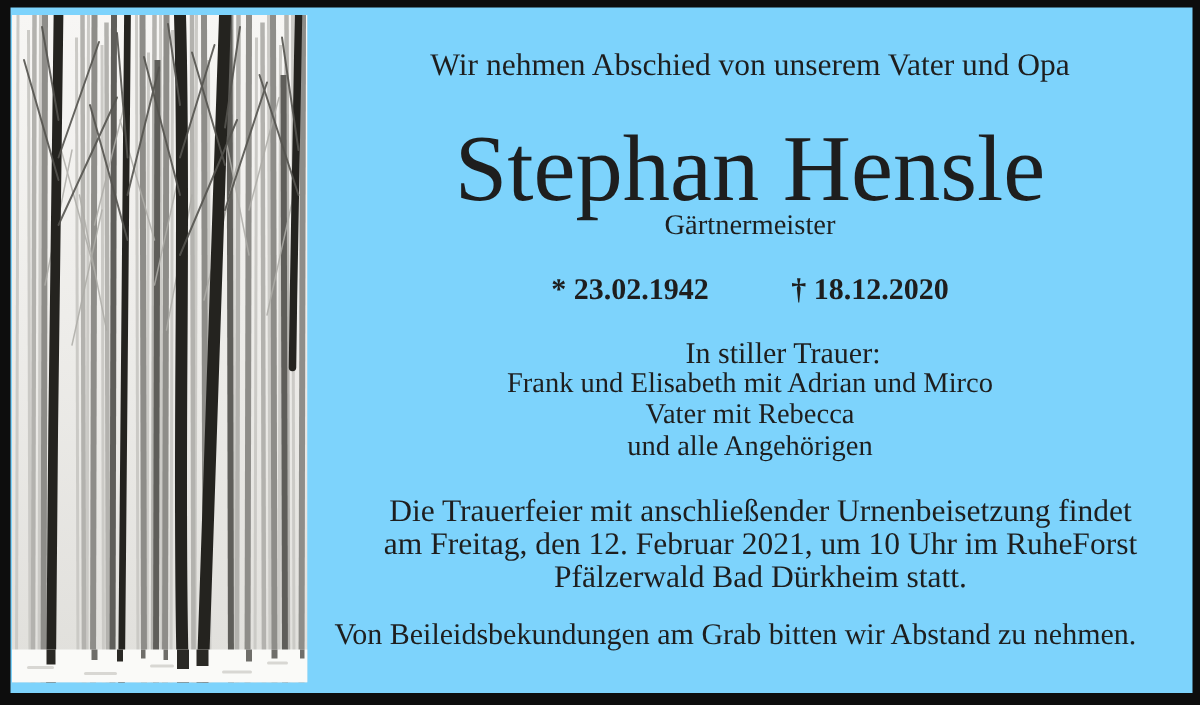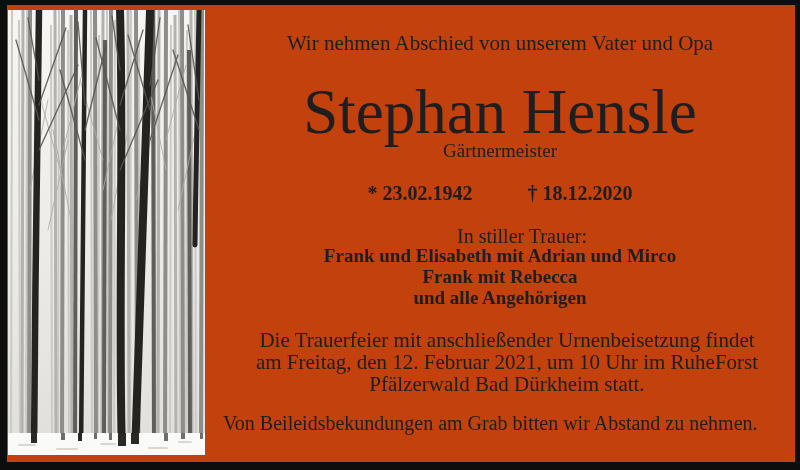--- a/index.html
+++ b/index.html
@@ -3,21 +3,21 @@
 <meta charset="utf-8">
 <style>
   html, body { margin: 0; padding: 0; background: #ffffff; }
   body { font-family: "Liberation Serif", "DejaVu Serif", serif; color: #1e1e1e; }
 
   .card {
     position: relative;
     width: 800px;
     height: 470px;
     box-sizing: border-box;
-    background: #c2410c;
+    background: #7dd3fc;
     border-style: solid;
     border-color: #0d0d0d;
     border-width: 5px 5px 8px 7px;
     overflow: hidden;
   }
 
   .photo {
     position: absolute;
     left: 1px;
     top: 5px;
@@ -27,21 +27,21 @@
   .photo svg { display: block; width: 197px; height: 445px; }
 
   .tblock { position: absolute; left: 198px; width: 590px; text-align: center; white-space: nowrap; }
 
   .intro       { top: 26px;  font-size: 21px; line-height: 25px; }
   .name        { top: 71px;  font-size: 63px; line-height: 1.15; font-weight: normal; margin: 0; }
   .profession  { top: 134px; font-size: 19px; line-height: 23px; font-weight: normal; }
   .dates       { top: 176px; font-size: 20px; line-height: 24px; font-weight: bold; }
   .dates .death-date { margin-left: 50px; }
   .trauer-heading { top: 219px; font-size: 20px; line-height: 24px; padding-left: 22px; }
-  .mourners    { top: 240px; font-size: 19px; line-height: 21px; font-weight: bold; }
+  .mourners    { top: 240px; font-size: 19px; line-height: 21px; font-weight: normal; }
 
   .funeral {
     position: absolute;
     left: 240px;
     top: 324px;
     width: 520px;
     text-align: center;
     font-size: 21px;
     line-height: 22px;
     white-space: nowrap;
@@ -198,21 +198,21 @@
 
   <div class="tblock dates">
     <span class="birth-date">* 23.02.1942</span>
     <span class="death-date">† 18.12.2020</span>
   </div>
 
   <div class="tblock trauer-heading">In stiller Trauer:</div>
 
   <div class="tblock mourners">
     <div>Frank und Elisabeth mit Adrian und Mirco</div>
-    <div>Frank mit Rebecca</div>
+    <div>Vater mit Rebecca</div>
     <div>und alle Angehörigen</div>
   </div>
 
   <div class="funeral">
     <div>Die Trauerfeier mit anschließender Urnenbeisetzung findet</div>
     <div>am Freitag, den 12. Februar 2021, um 10 Uhr im RuheForst</div>
     <div>Pfälzerwald Bad Dürkheim statt.</div>
   </div>
 
   <div class="condolence">Von Beileidsbekundungen am Grab bitten wir Abstand zu nehmen.</div>

